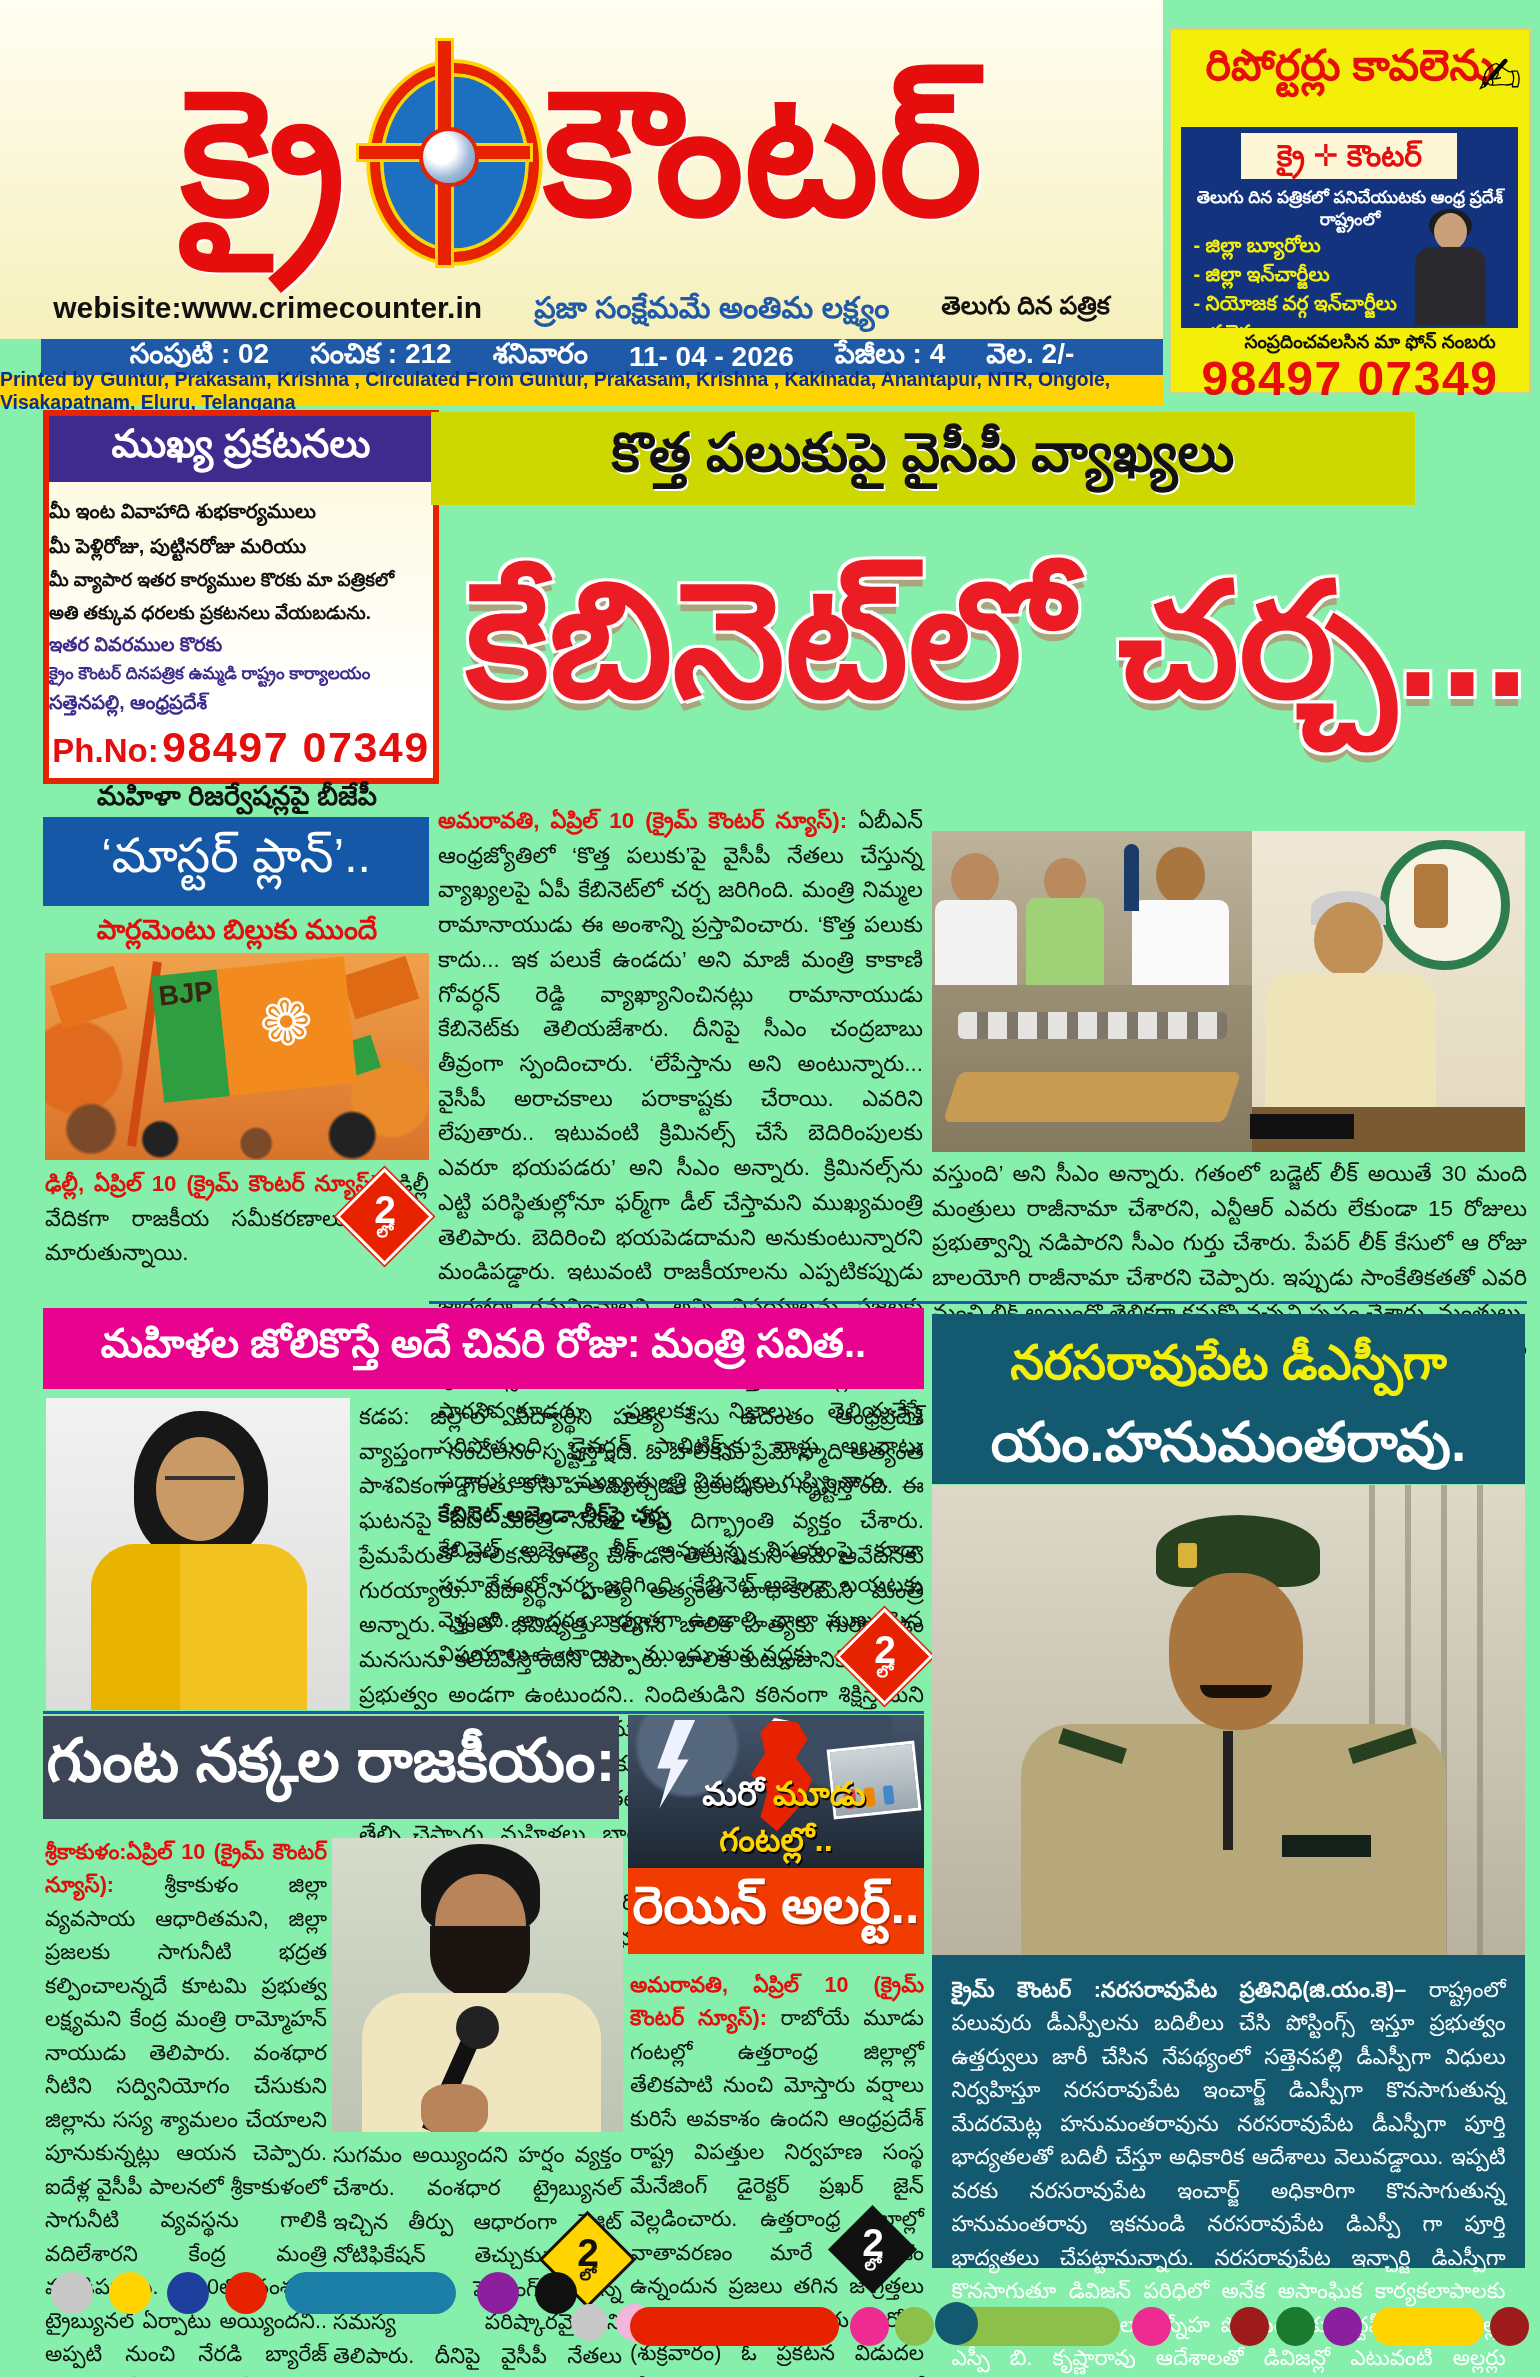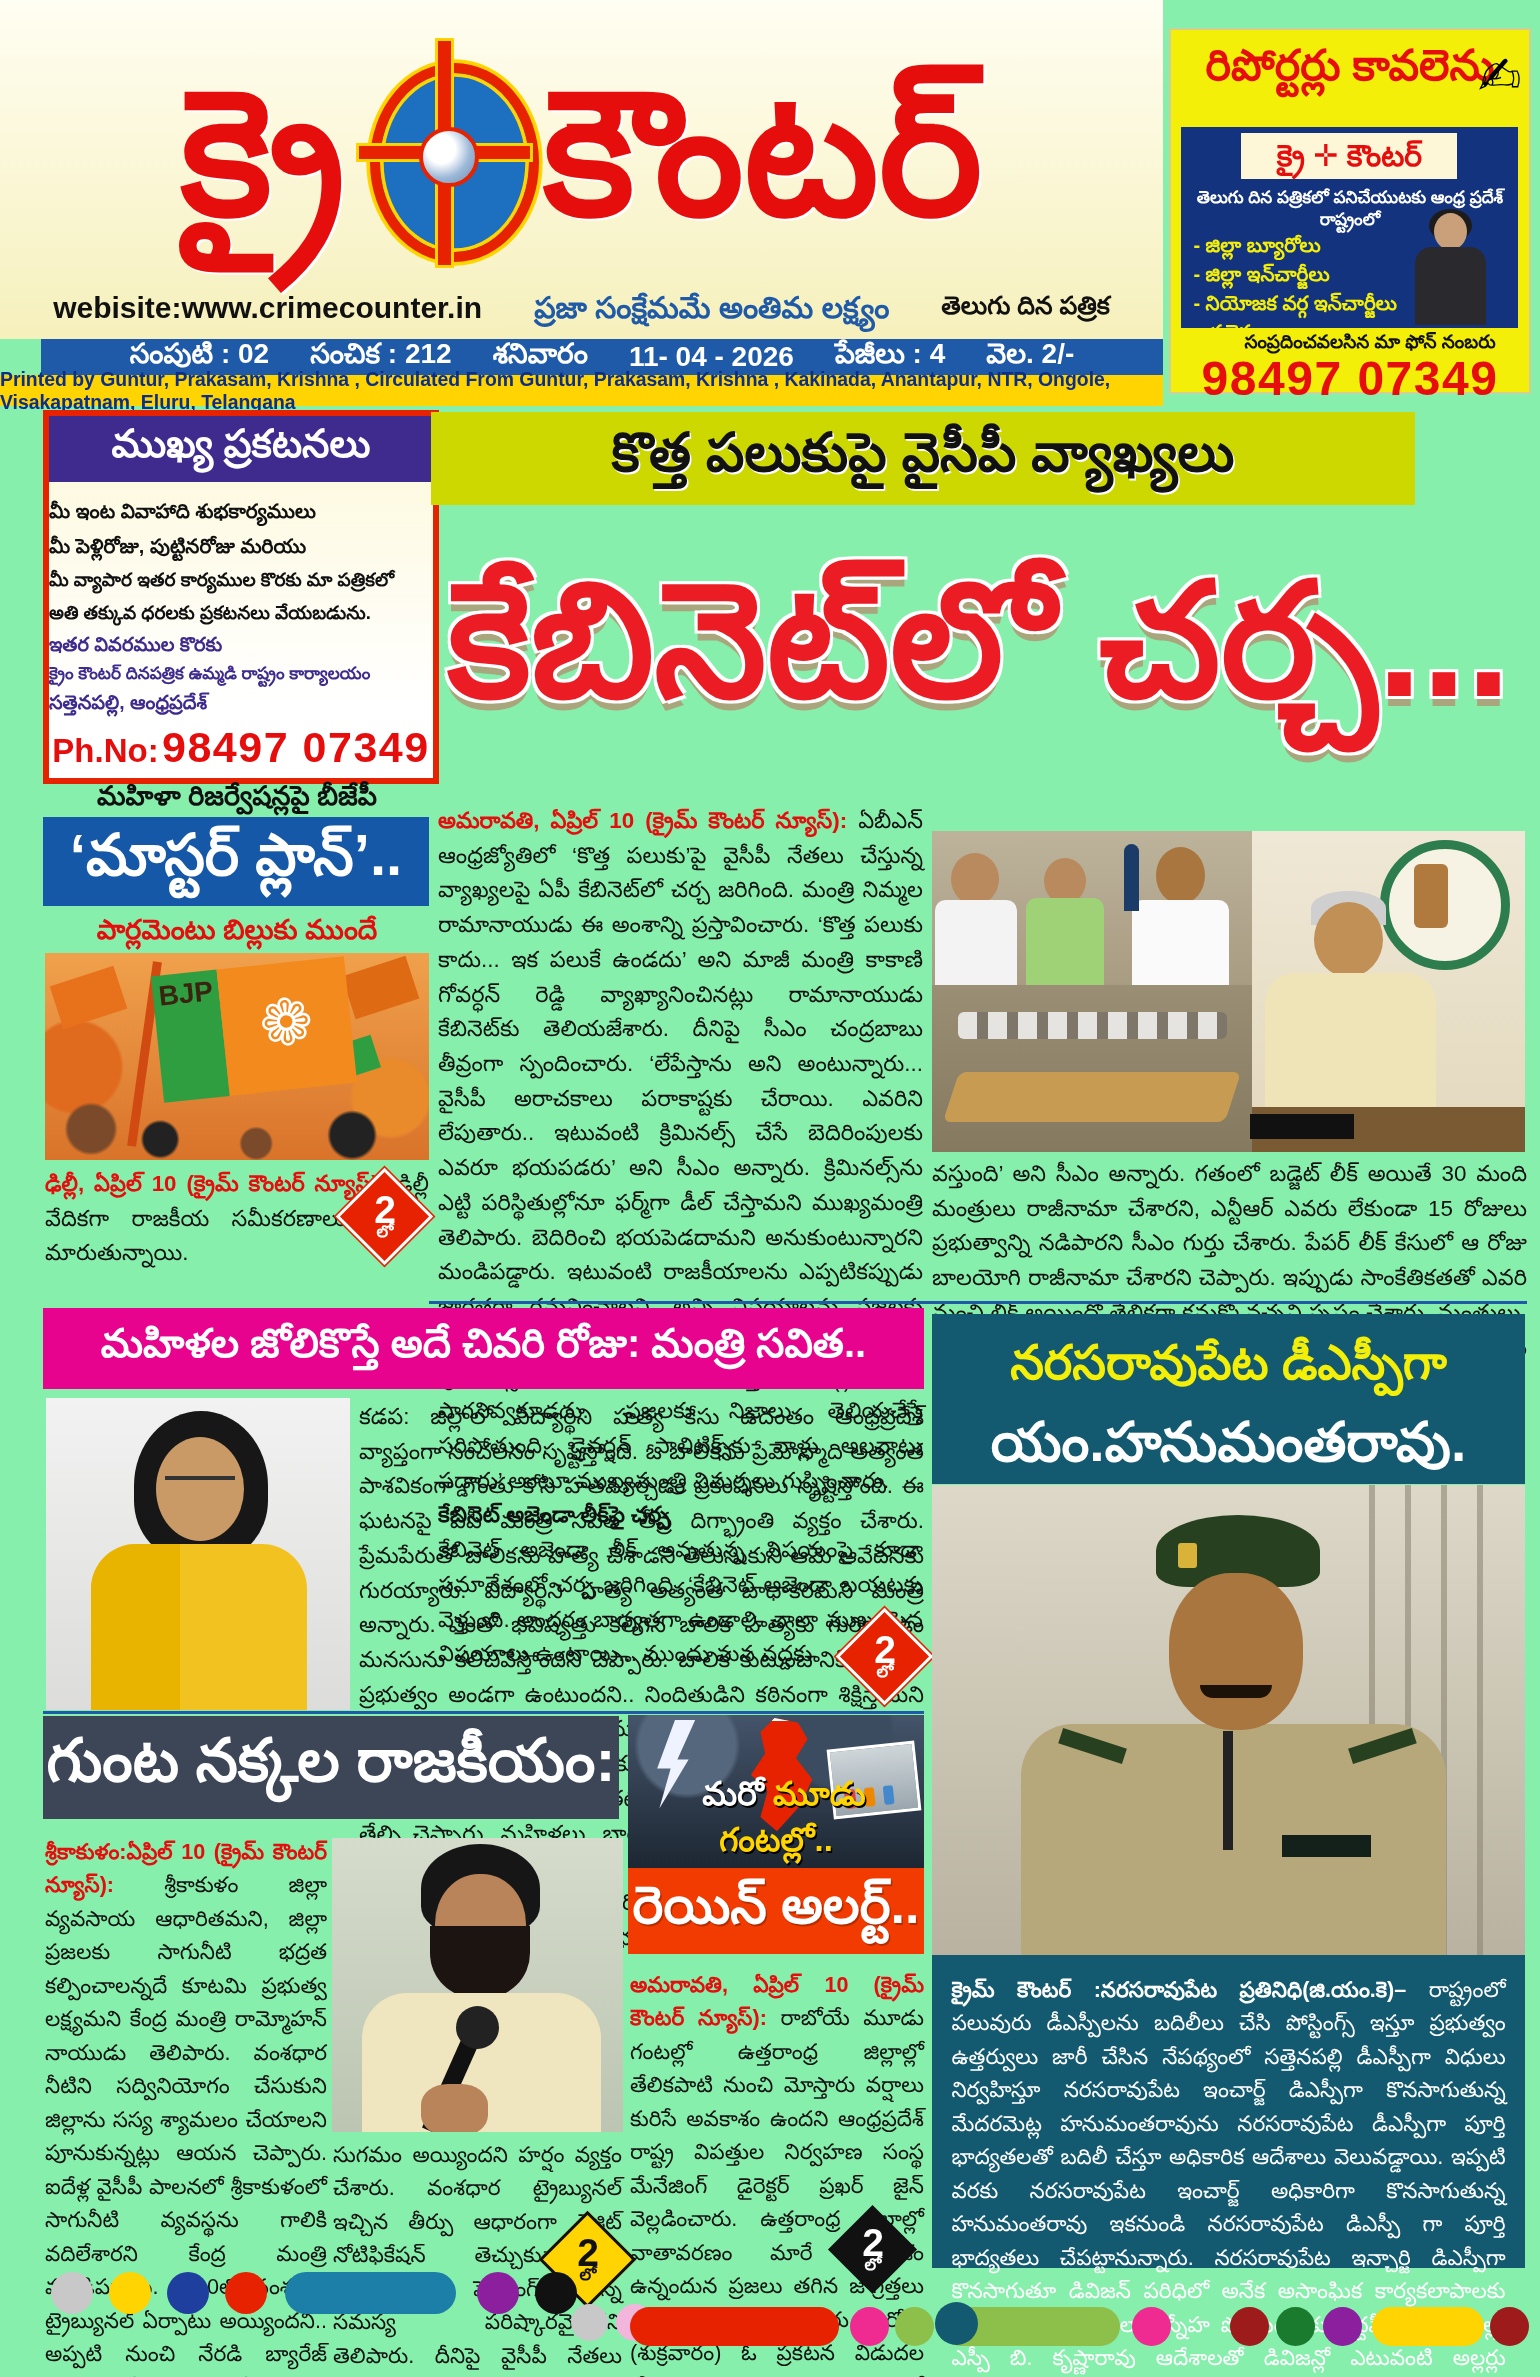--- a/index.html
+++ b/index.html
@@ -38,30 +38,30 @@
   .main-ad{left:43px;top:410px;width:384px;height:362px;border:6.7px solid #e62200;background:linear-gradient(#fdf8d9,#ffffff 80%);}
   .main-ad-head{background:#3f2b8e;color:#ffffff;text-align:center;font-size:39px;font-weight:bold;padding:6px 0;}
   .main-ad-body{font-weight:bold;color:#111;font-size:20px;line-height:1.75;margin-top:12px;}
   .main-ad-blue{color:#3f2b8e;font-size:19.4px;font-weight:bold;line-height:1.6;}
   .main-ad-ph{position:absolute;bottom:6px;width:100%;text-align:center;font-weight:bold;}
   .main-ad-ph .lbl{color:#e60d0d;font-size:33px;}
   .main-ad-ph .num{color:#e60d0d;font-size:43px;letter-spacing:1.5px;}
   
   .green-strip{left:431px;top:412px;width:984px;height:93px;background:#ccd800;display:flex;align-items:center;justify-content:center;}
   .green-strip span{color:#111;font-size:54px;font-weight:bold;text-shadow:1.5px 1.5px 0 #fff;}
-  .red-head{left:429px;top:507px;width:1100px;height:268px;display:flex;align-items:center;justify-content:center;}
+  .red-head{left:429px;top:507px;width:1100px;height:268px;display:flex;align-items:center;justify-content:flex-end;}
   .red-head span{color:#ec1c24;font-size:160px;font-weight:bold;line-height:1;text-shadow:-3px -3px 0 #fff,3px -3px 0 #fff,-3px 3px 0 #fff,3px 3px 0 #fff,0 10.4px 0 rgba(236,28,36,.35);}
   
   .btxt{font-size:22.4px;line-height:1.55;color:#111;text-align:justify;}
   .dateline{color:#e60d0d;font-weight:bold;}
   .subhead-inline{font-weight:bold;}
   
   .mp-kicker{left:45px;top:781px;width:384px;text-align:center;font-size:27px;font-weight:bold;color:#111;}
   .mp-box{left:43px;top:817px;width:386px;height:89px;background:#1558a7;display:flex;align-items:center;justify-content:center;}
-  .mp-box span{color:#ffffff;font-size:58px;font-weight:bold;}
+  .mp-box span{color:#ffffff;font-size:48px;font-weight:normal;}
   .mp-sub{left:45px;top:914px;width:384px;text-align:center;color:#e60d0d;font-size:27.6px;font-weight:bold;}
   
   .diamond{position:absolute;width:63px;height:63px;transform:rotate(45deg);display:flex;align-items:center;justify-content:center;}
   .diamond.red{background:#e62200;border:3px solid #fff;box-shadow:0 0 0 1.5px #e62200;}
   .diamond.black{background:#111;}
   .diamond.yellow{background:#ffd400;border:3px solid #111;}
   .diamond .in{transform:rotate(-45deg);text-align:center;line-height:.8;}
   .diamond .n{font-size:39px;font-weight:bold;color:#fff;}
   .diamond .lo{font-size:16.4px;font-weight:bold;color:#fff;display:block;}
   .diamond.yellow .n,.diamond.yellow .lo{color:#111;}

